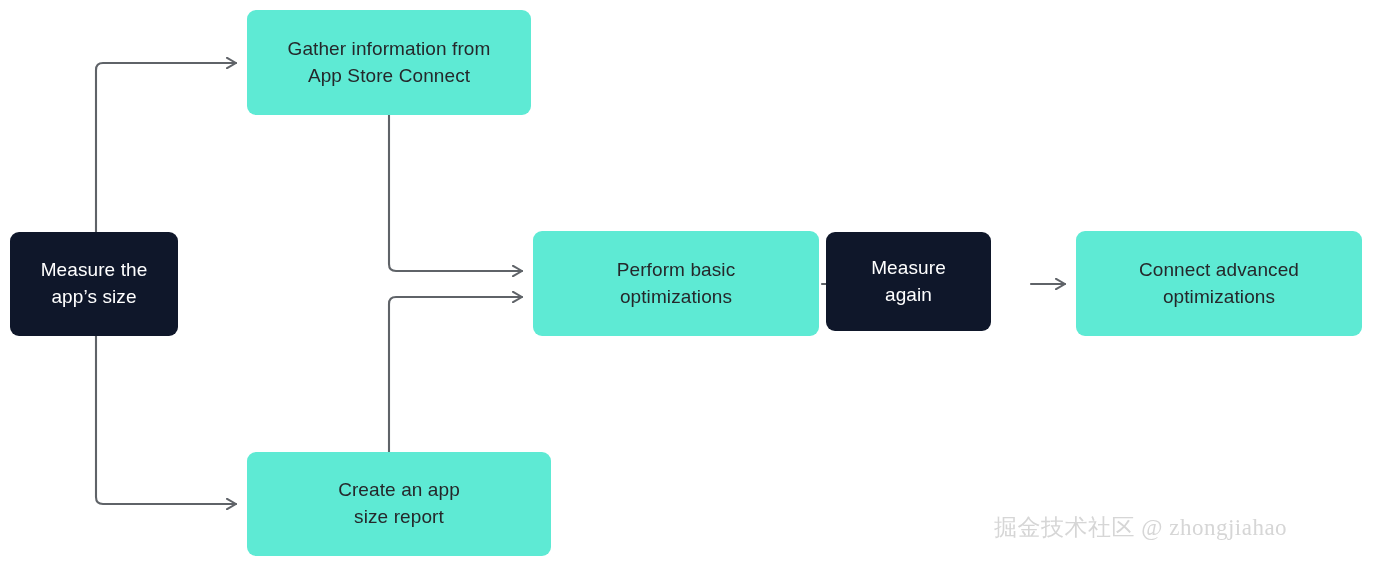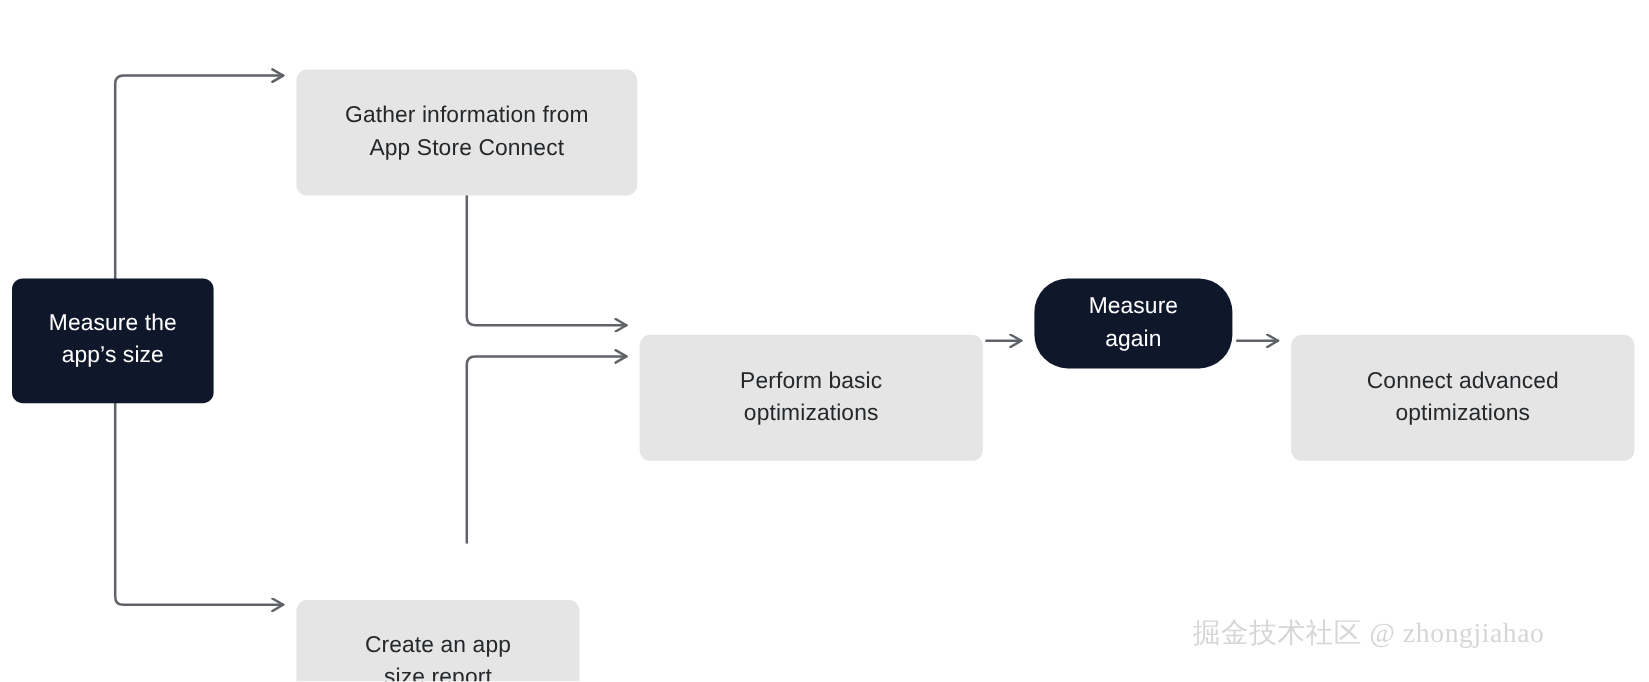--- a/index.html
+++ b/index.html
@@ -35,23 +35,22 @@
     justify-content: center;
     text-align: center;
     line-height: 1.42;
     font-size: 19px;
     font-weight: 400;
     letter-spacing: 0.1px;
     white-space: pre-line;
     padding: 4px 10px;
   }
   .node.light {
-    background: #e5e5e5;
+    background: #5eead4;
     color: #25282b;
-    margin-top: 48px;
   }
   .node.dark {
     background: #0f172a;
     color: #ffffff;
   }
   .watermark {
     position: absolute;
     left: 994px;
     top: 512px;
     font-size: 23px;
@@ -88,27 +87,27 @@
       <path d="M 1031 284 L 1065 284" marker-end="url(#chev)"></path>
     </g>
   </svg>
 
   <div class="node dark" style="left: 10px; top: 232px; width: 168px; height: 104px;">Measure the
 app’s size</div>
 
   <div class="node light" style="left: 247px; top: 10px; width: 284px; height: 105px;">Gather information from
 App Store Connect</div>
 
-  <div class="node light" style="left: 247px; top: 452px; width: 236px; height: 104px;">Create an app
+  <div class="node light" style="left: 247px; top: 452px; width: 304px; height: 104px;">Create an app
 size report</div>
 
   <div class="node light" style="left: 533px; top: 231px; width: 286px; height: 105px;">Perform basic
 optimizations</div>
 
-  <div class="node dark" style="left: 862px; top: 232px; width: 165px; height: 75px; border-radius: 28px;">Measure
+  <div class="node dark" style="left: 826px; top: 232px; width: 165px; height: 99px;">Measure
 again</div>
 
   <div class="node light" style="left: 1076px; top: 231px; width: 286px; height: 105px;">Connect advanced
 optimizations</div>
 
   <div class="watermark">掘金技术社区 @ zhongjiahao</div>
 
 </div>
 
 </body></html>

